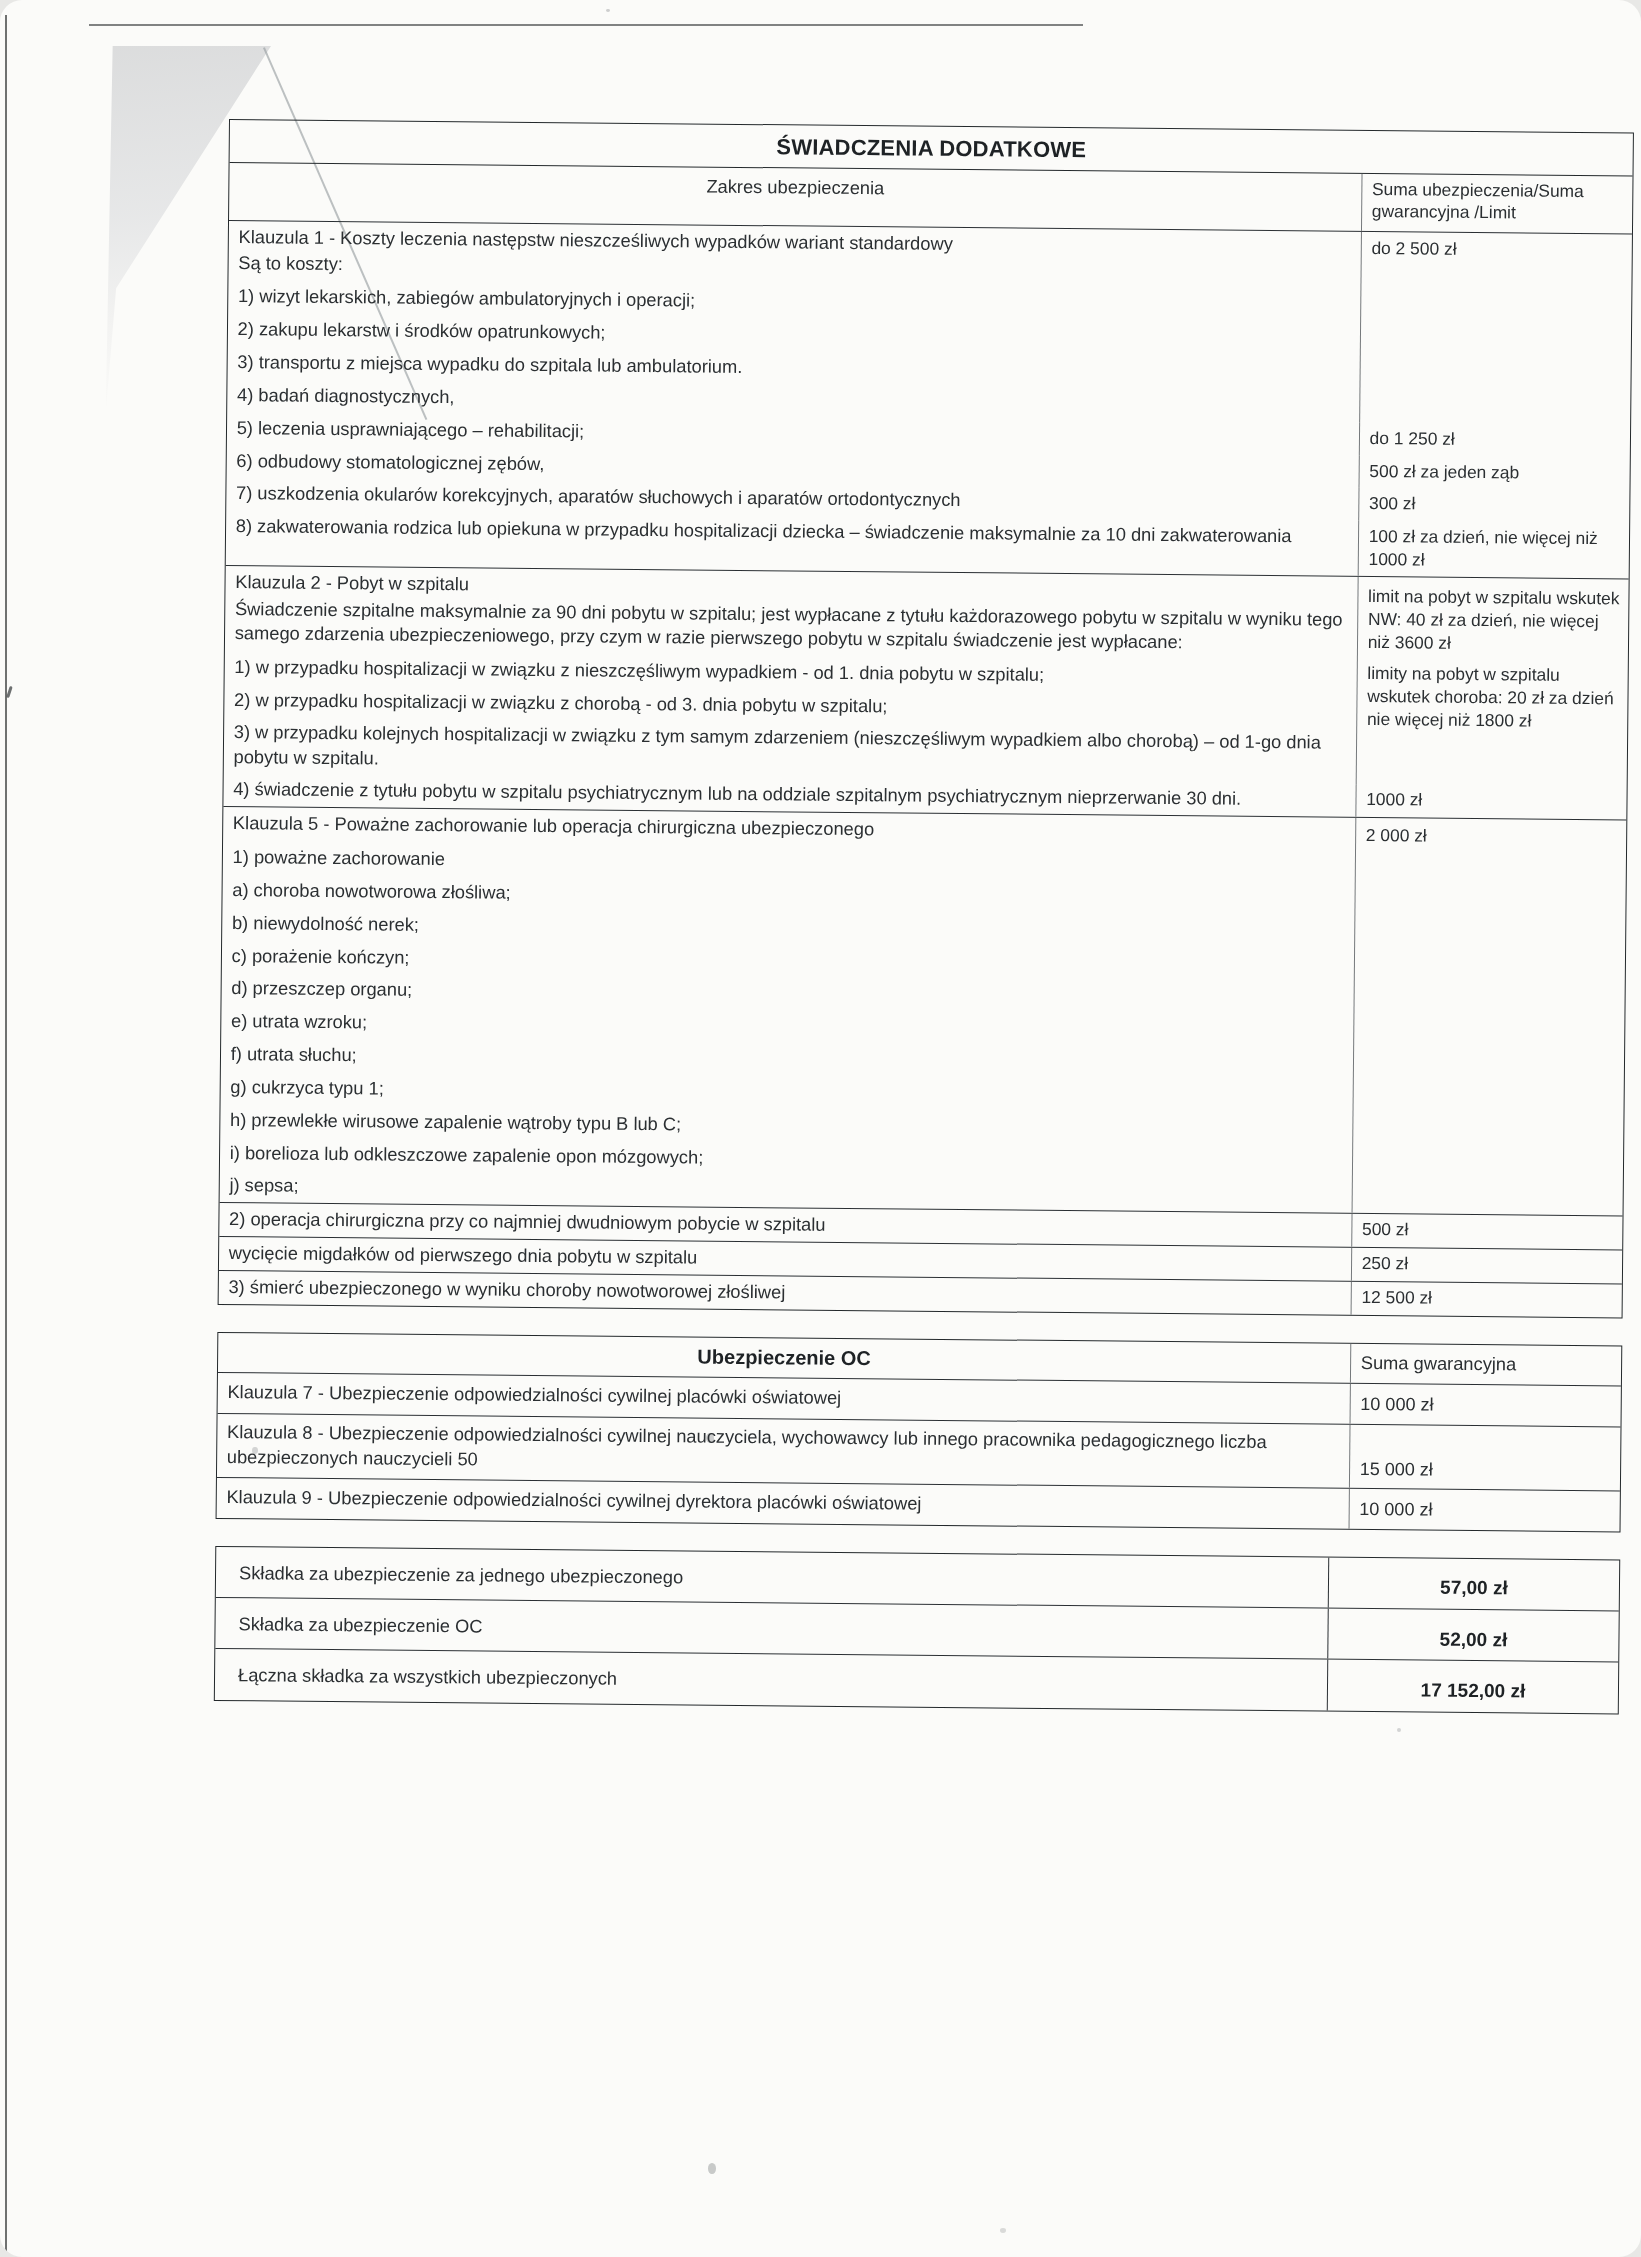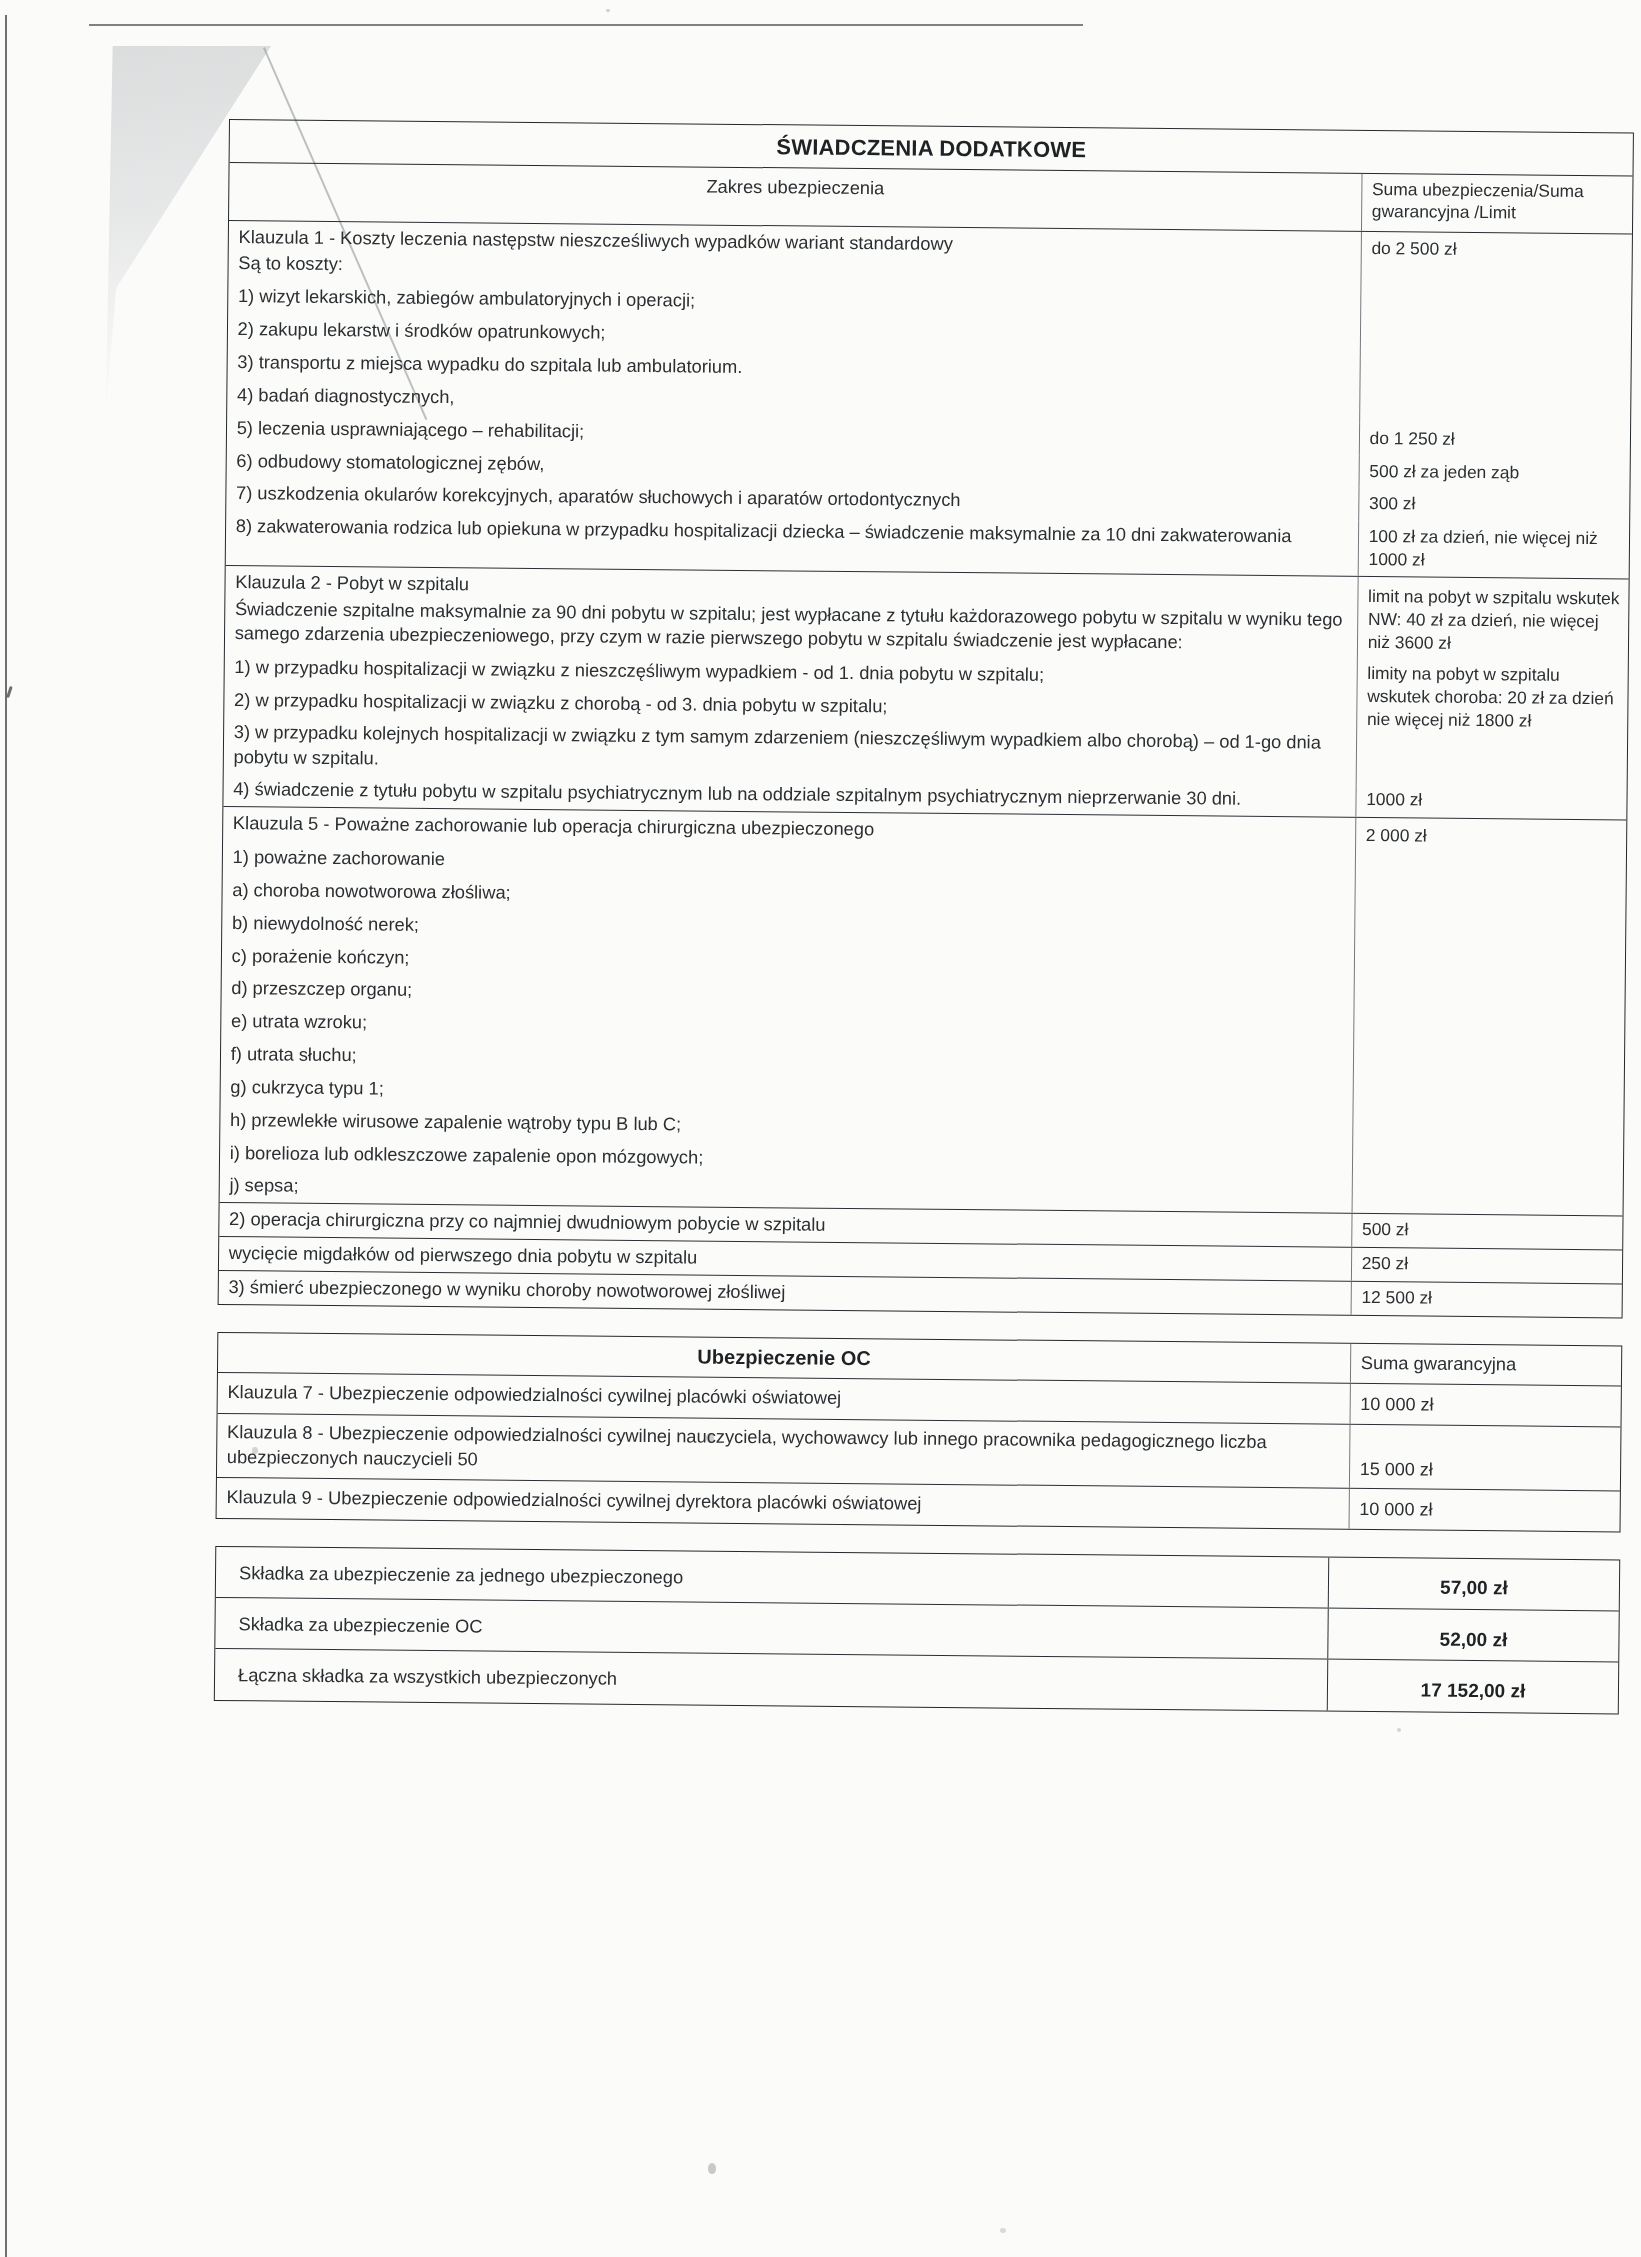--- a/index.html
+++ b/index.html
@@ -5,20 +5,21 @@
   * { box-sizing: border-box; margin: 0; padding: 0; }
   html,body { background:#e8e8e6; }
   .page {
     position: relative;
     width: 1641px;
     height: 2257px;
     background: #fbfbf9;
     overflow: hidden;
     font-family: "Liberation Sans", "DejaVu Sans", sans-serif;
     color: #2b2f32;
+    border-radius: 22px;
   }
 
   
   .art-left-line { position:absolute; left:4.8px; top:15.4px; width:1.9px; height:2242px; background:#565858; opacity:.85; }
   .art-top-line  { position:absolute; left:89px; top:24px; width:994px; height:1.9px; background:#626464; opacity:.8; }
   .art-fold {
     position:absolute; left:97px; top:46px; width:174px; height:367px;
     background: linear-gradient(175deg, #d6d7d8 0%, #e3e4e5 45%, #f2f2f1 75%, rgba(250,250,248,0) 100%);
     clip-path: polygon(9% 0, 100% 0, 11% 66%, 5% 100%);
     opacity:.85;

